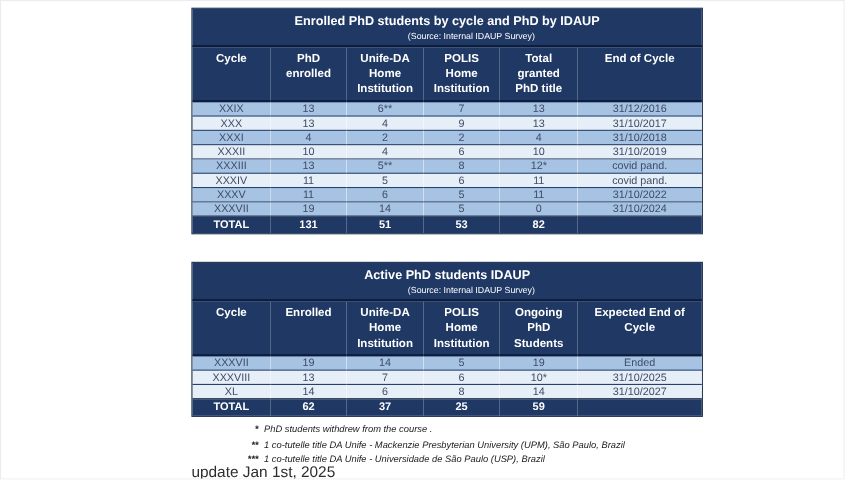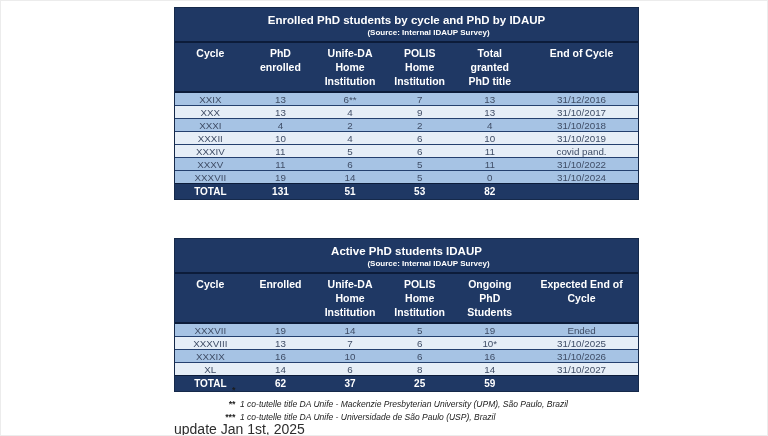--- a/index.html
+++ b/index.html
@@ -35,21 +35,21 @@
     padding: 5px 0 3px 0;
     border-bottom: 2px solid #0c1c3a;
   }
   .tbl-head .title-line {
     font-size: 11.5px;
     font-weight: bold;
     line-height: 14px;
   }
   .tbl-head .source-line {
     font-size: 8px;
-    font-weight: bold;
+    font-weight: normal;
     line-height: 11px;
     margin-left: 44px;
   }
 
   table.data {
     width: 100%;
     border-collapse: collapse;
     table-layout: fixed;
   }
   col.c0 { width: 67px; }
@@ -188,20 +188,28 @@
             <td>31/10/2018</td>
           </tr>
           <tr class="r-pale">
             <td>XXXII</td>
             <td>10</td>
             <td>4</td>
             <td>6</td>
             <td>10</td>
             <td>31/10/2019</td>
           </tr>
+          <tr class="r-blue">
+            <td>XXXIII</td>
+            <td>13</td>
+            <td>5**</td>
+            <td>8</td>
+            <td>12*</td>
+            <td>covid pand.</td>
+          </tr>
           <tr class="r-pale">
             <td>XXXIV</td>
             <td>11</td>
             <td>5</td>
             <td>6</td>
             <td>11</td>
             <td>covid pand.</td>
           </tr>
           <tr class="r-blue">
             <td>XXXV</td>
@@ -274,28 +282,20 @@
             <td>Ended</td>
           </tr>
           <tr class="r-pale">
             <td>XXXVIII</td>
             <td>13</td>
             <td>7</td>
             <td>6</td>
             <td>10*</td>
             <td>31/10/2025</td>
           </tr>
-          <tr class="r-blue">
-            <td>XXXIX</td>
-            <td>16</td>
-            <td>10</td>
-            <td>6</td>
-            <td>16</td>
-            <td>31/10/2026</td>
-          </tr>
           <tr class="r-pale">
             <td>XL</td>
             <td>14</td>
             <td>6</td>
             <td>8</td>
             <td>14</td>
             <td>31/10/2027</td>
           </tr>
         </tbody>
       <tfoot>
@@ -307,20 +307,21 @@
           <td>59</td>
           <td></td>
         </tr>
       </tfoot>
     </table>
   </section>
 
   <div class="notes">
     <div class="note-row">
       <span class="note-marker">*</span>
+      <span class="note-text">PhD students withdrew from the course .</span>
     </div>
     <div class="note-row">
       <span class="note-marker">**</span>
       <span class="note-text">1 co-tutelle title DA Unife - Mackenzie Presbyterian University (UPM), São Paulo, Brazil</span>
     </div>
     <div class="note-row">
       <span class="note-marker">***</span>
       <span class="note-text">1 co-tutelle title DA Unife - Universidade de São Paulo (USP), Brazil</span>
     </div>
   </div>

